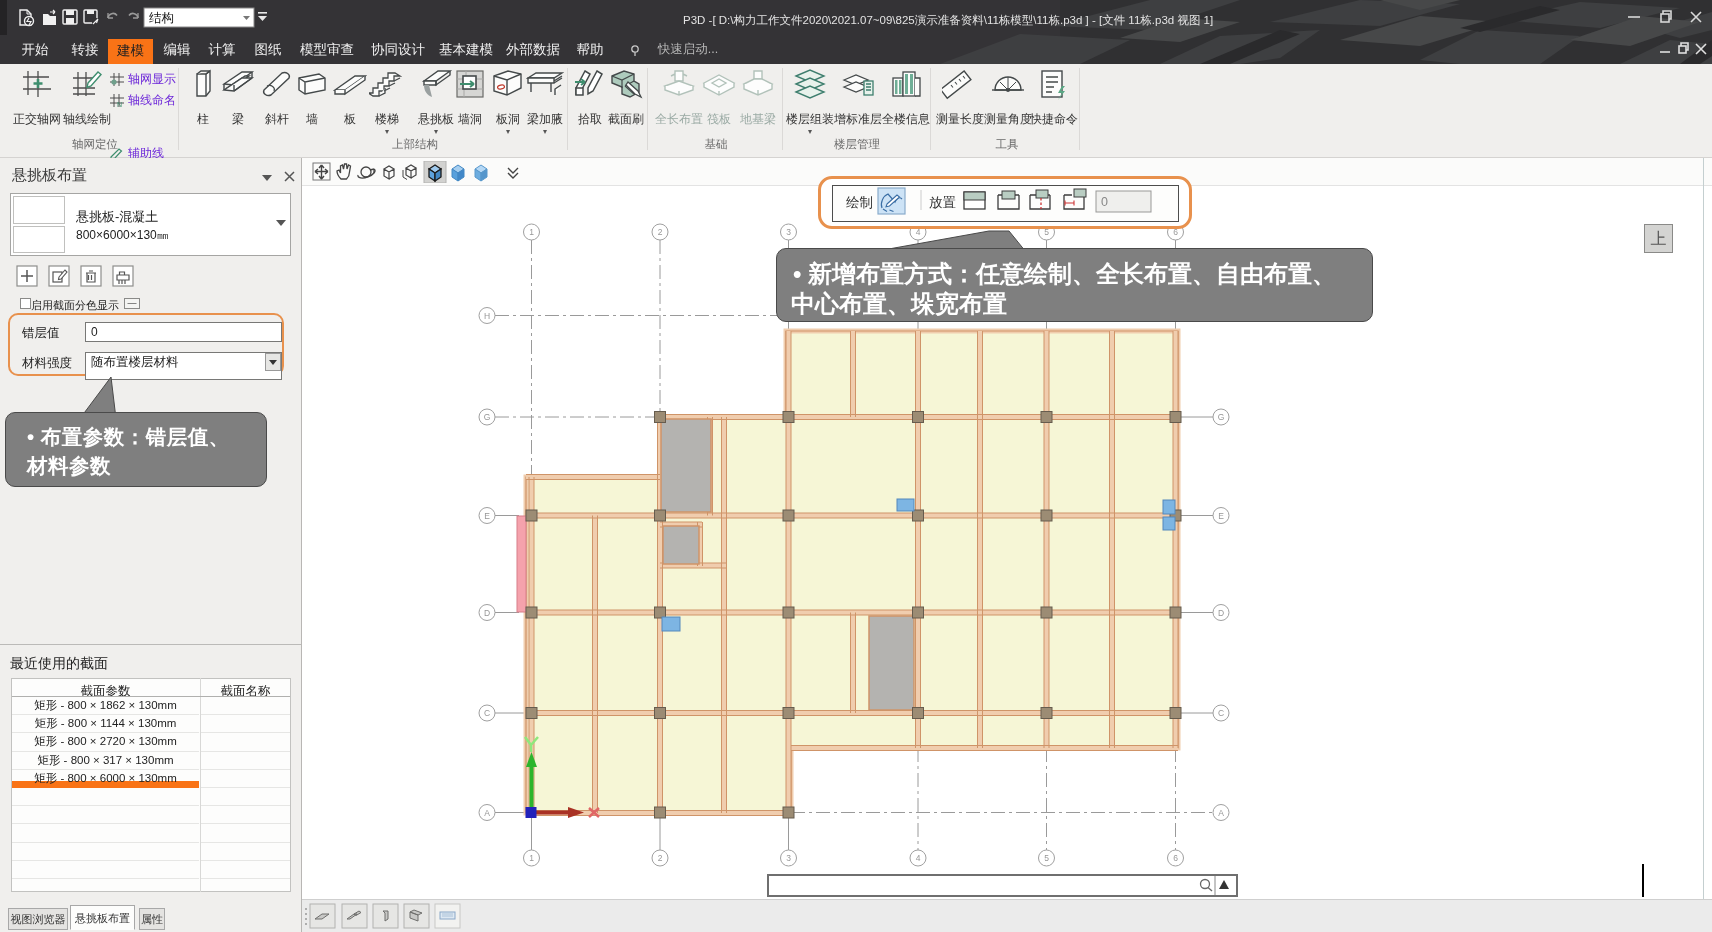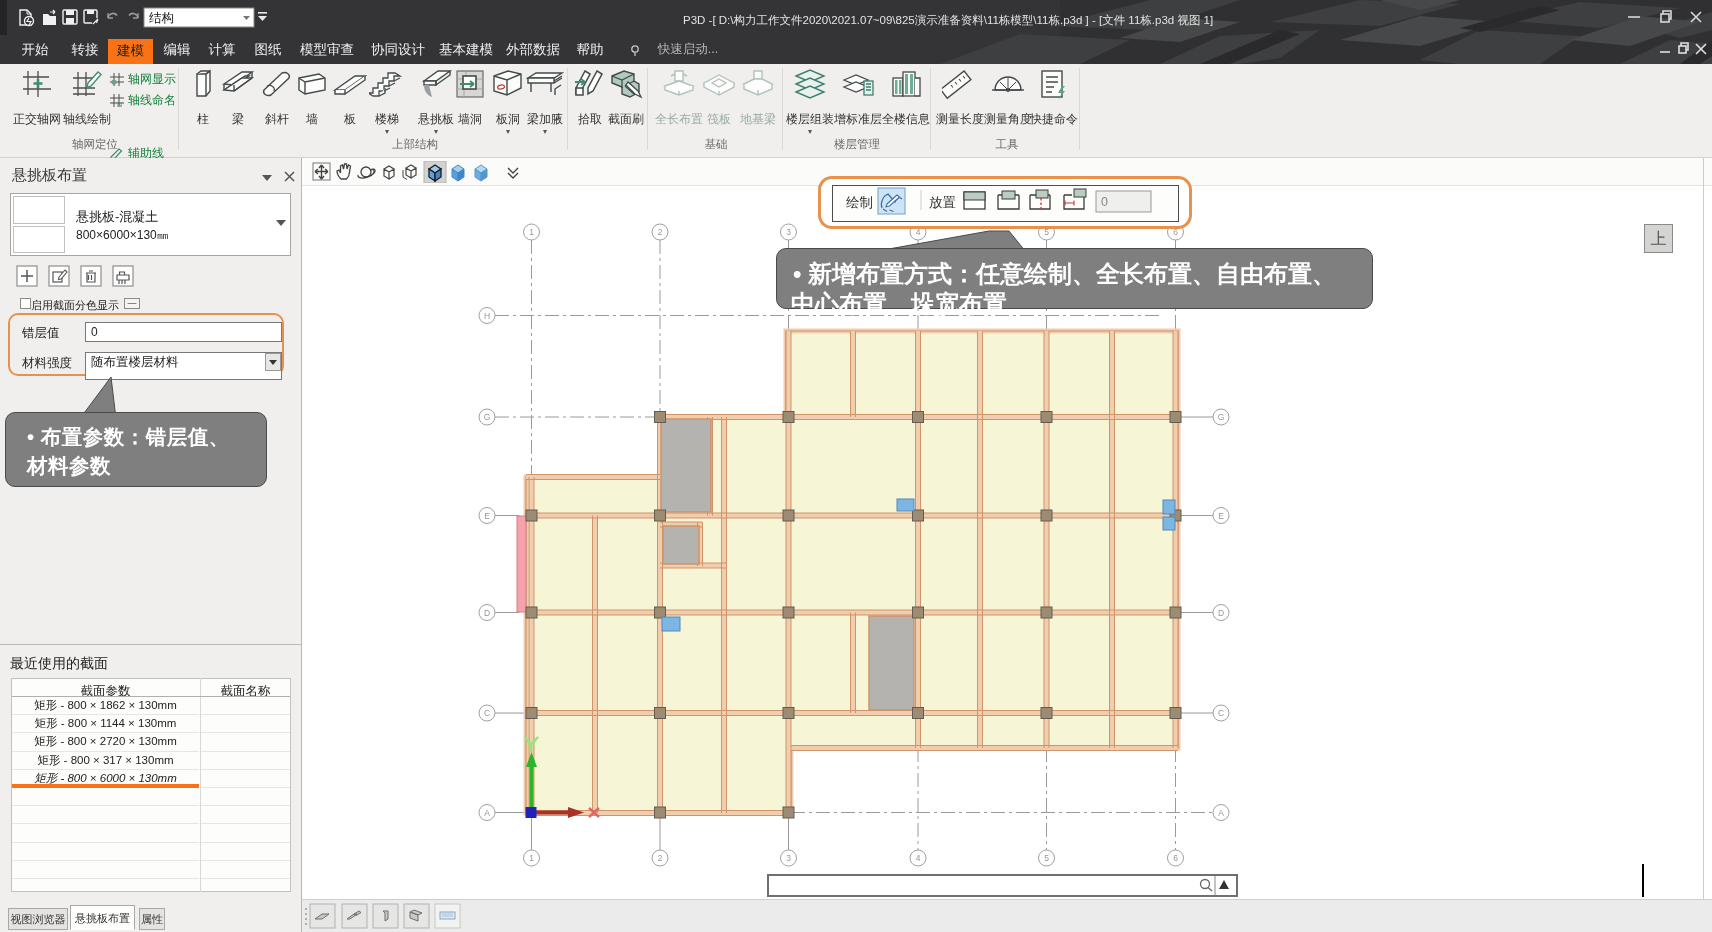--- a/index.html
+++ b/index.html
@@ -17,21 +17,21 @@
 .tab.sel { background:#f97316; color:#222; top:4px; height:25px; line-height:24px; }
 
 
 #ribbon { position:absolute; left:0; top:64px; width:1712px; height:94px; background:#f0efed; border-bottom:1px solid #d5d3d1; }
 .rsep { position:absolute; top:4px; width:1px; height:82px; background:#dbd9d7; }
 .rgroup-label { position:absolute; top:73px; font-size:11.5px; color:#6a6a6a; text-align:center; }
 .rbtn { position:absolute; top:4px; text-align:center; font-size:12px; color:#333; }
 .rbtn .ric { display:block; margin:0 auto; }
 .rbtn .rlb { display:block; margin-top:11px; white-space:nowrap; }
 .rbtn .dn { display:block; font-size:8px; color:#555; line-height:6px; margin-top:1px;}
-.rsmall { position:absolute; font-size:12px; color:#15803d; white-space:nowrap; }
+.rsmall { position:absolute; font-size:12px; color:#6d28d9; white-space:nowrap; }
 .rsmall svg { vertical-align:-3px; margin-right:4px;}
 .gray { color:#9aaaa4; }
 
 
 #panel { position:absolute; left:0; top:158px; width:302px; height:774px; background:#f0efed; border-right:1px solid #b8b6b4; }
 #ph { position:absolute; left:12px; top:8px; font-size:15px; color:#3a3a3a; }
 .ctl { position:absolute; font-size:12.5px; color:#222; }
 
 
 .callout { position:absolute; background:#7f7f7f; border:1px solid #4a4a4a; border-radius:10px; color:#fff; }
@@ -476,21 +476,21 @@
     <div class="abs" style="left:11px;top:520px;width:280px;height:214px;background:#fdfdfc;border:1px solid #c2c2c0;"></div>
     <div class="ctl" style="left:11px;top:525px;width:189px;text-align:center;font-size:12.5px;">截面参数</div>
     <div class="ctl" style="left:200px;top:525px;width:91px;text-align:center;font-size:12.5px;">截面名称</div>
     <div class="abs" style="left:200px;top:520px;width:1px;height:214px;background:#d8d8d6;"></div>
     <div class="abs" style="left:12px;top:538px;width:278px;height:1px;background:#b0b0ae;"></div>
     <div id="seclist" style="position:absolute;left:12px;top:539px;width:187px;font-size:11.5px;color:#222;text-align:center;">
       <div style="height:18.2px;line-height:17px;border-bottom:1px solid #e6e6e4;">矩形 - 800 × 1862 × 130mm</div>
       <div style="height:18.2px;line-height:17px;border-bottom:1px solid #e6e6e4;">矩形 - 800 × 1144 × 130mm</div>
       <div style="height:18.2px;line-height:17px;border-bottom:1px solid #e6e6e4;">矩形 - 800 × 2720 × 130mm</div>
       <div style="height:18.2px;line-height:17px;border-bottom:1px solid #e6e6e4;">矩形 - 800 × 317 × 130mm</div>
-      <div style="height:18.2px;line-height:17px;border-bottom:4px solid #f97316;font-style:italic;">矩形 - 800 × 6000 × 130mm</div>
+      <div style="height:18.2px;line-height:17px;border-bottom:7px solid #f97316;">矩形 - 800 × 6000 × 130mm</div>
       <div style="height:18.2px;line-height:17px;border-bottom:1px solid #e6e6e4;"></div>
       <div style="height:18.2px;line-height:17px;border-bottom:1px solid #e6e6e4;"></div>
       <div style="height:18.2px;line-height:17px;border-bottom:1px solid #e6e6e4;"></div>
       <div style="height:18.2px;line-height:17px;border-bottom:1px solid #e6e6e4;"></div>
       <div style="height:18.2px;line-height:17px;border-bottom:1px solid #e6e6e4;"></div>
     </div>
     <div class="abs" style="left:201px;top:539px;width:89px;">
         <div style="height:18.2px;border-bottom:1px solid #e6e6e4;"></div>
         <div style="height:18.2px;border-bottom:1px solid #e6e6e4;"></div>
         <div style="height:18.2px;border-bottom:1px solid #e6e6e4;"></div>
@@ -798,21 +798,21 @@
         <path d="M232,17 h9 m-9,-2.5 v5 m9,-5 v5" stroke="#cc3333" stroke-width="1.1" fill="none"></path>
         <rect x="263" y="5" width="55" height="21" fill="#efefed" stroke="#999997" stroke-width="1"></rect>
         <text x="268" y="20" font-size="12.5" fill="#888" font-family="Liberation Sans">0</text>
       </svg>
     </div>
       </div>
 
     <svg class="abs" style="left:560px;top:66px" width="180" height="30" viewBox="0 0 180 30">
         <polygon points="10,28 164,28 147,7 127,7" fill="#7f7f7f" stroke="#4a4a4a" stroke-width="1"></polygon>
       </svg>
-    <div class="callout" style="left:474px;top:90px;width:597px;height:61px;padding-left:8px;">
+    <div class="callout" style="left:474px;top:90px;width:597px;height:74px;padding-left:8px;">
       <div style="position:absolute;left:16px;top:10px;font-size:24px;font-weight:bold;line-height:30px;white-space:nowrap;">• 新增布置方式：任意绘制、全长布置、自由布置、<br><span style="margin-left:-2px">中心布置、垛宽布置</span></div>
     </div>
 
     <div class="abs" style="left:1342px;top:66px;width:29px;height:29px;background:#d4d4d2;border:1px solid #8a8a88;color:#555;font-size:16px;text-align:center;line-height:27px;">上</div>
     <div id="cmd">
       <svg class="abs" style="right:2px;top:0px" width="36" height="19" viewBox="0 0 36 19">
         <circle cx="7" cy="8" r="4.5" fill="none" stroke="#666" stroke-width="1.3"></circle>
         <line x1="10" y1="11.5" x2="14" y2="15" stroke="#666" stroke-width="1.3"></line>
         <line x1="17" y1="0" x2="17" y2="19" stroke="#888" stroke-width="1"></line>
         <path d="M26,4 l5,9 h-10 z" fill="#333"></path>

